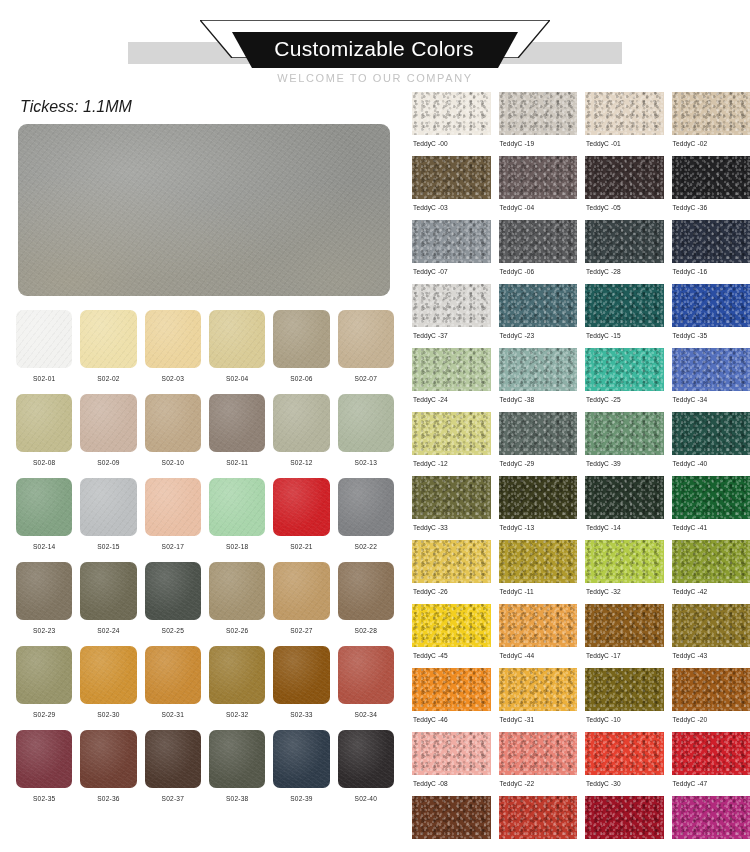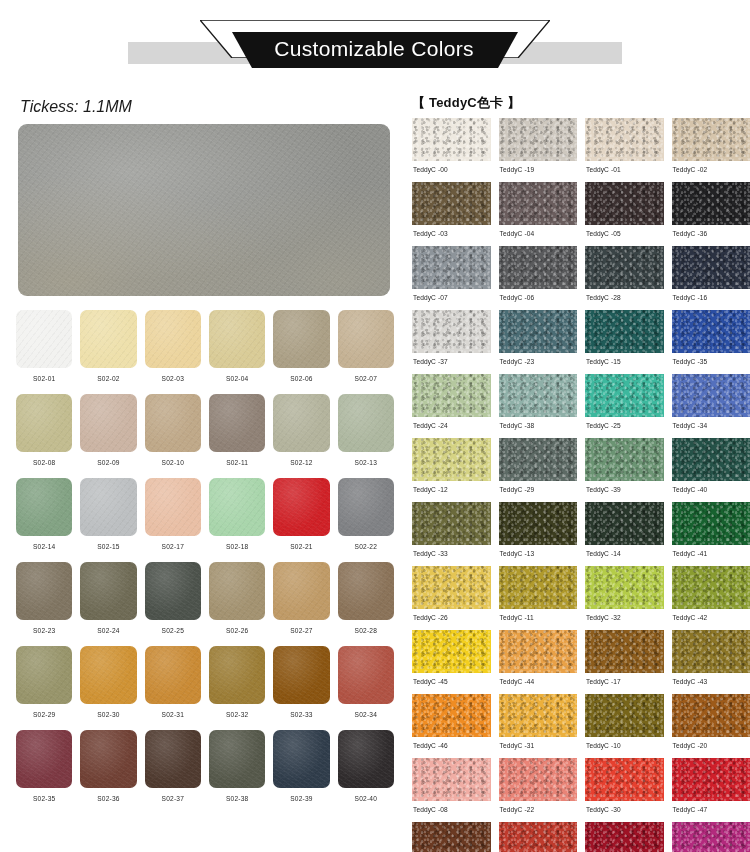--- a/index.html
+++ b/index.html
@@ -174,20 +174,21 @@
 
   <svg class="banner-outline" viewBox="0 0 350 38" preserveAspectRatio="none">
     <polygon points="0,0 350,0 318,38 32,38" fill="#ffffff" stroke="#1a1a1a" stroke-width="1.4"></polygon>
   </svg>
 
   <svg class="banner-black" viewBox="0 0 286 36" preserveAspectRatio="none">
     <polygon points="0,0 286,0 266,36 20,36" fill="#111111"></polygon>
   </svg>
 
   <div class="banner-title">Customizable Colors</div>
+  <div class="banner-sub">WELCOME TO OUR COMPANY</div>
 </div>
 
 <div class="body-wrap">
 
   <div class="left-col">
     <div class="thickness-label">Tickess: 1.1MM</div>
 
     <div class="hero-swatch">
       <div class="grain"></div>
       <div class="hero-sheen"></div>
@@ -443,21 +444,20 @@
           <div class="s-chip" style="background: rgb(47, 43, 44);">
             <div class="grain"></div>
             <div class="gloss"></div>
           </div>
           <div class="s-name">S02-40</div>
         </div>
       </div>
   </div>
 
   <div class="right-col">
-    <div class="teddy-title">【 TeddyC色卡 】</div>
 
     <div class="t-grid" id="t-grid">
         <div class="t-cell">
           <div class="t-chip" style="background: rgb(238, 233, 224);">
             <div class="boucle"></div>
           </div>
           <div class="t-name">TeddyC -00</div>
         </div>
         <div class="t-cell">
           <div class="t-chip" style="background: rgb(206, 200, 191);">

